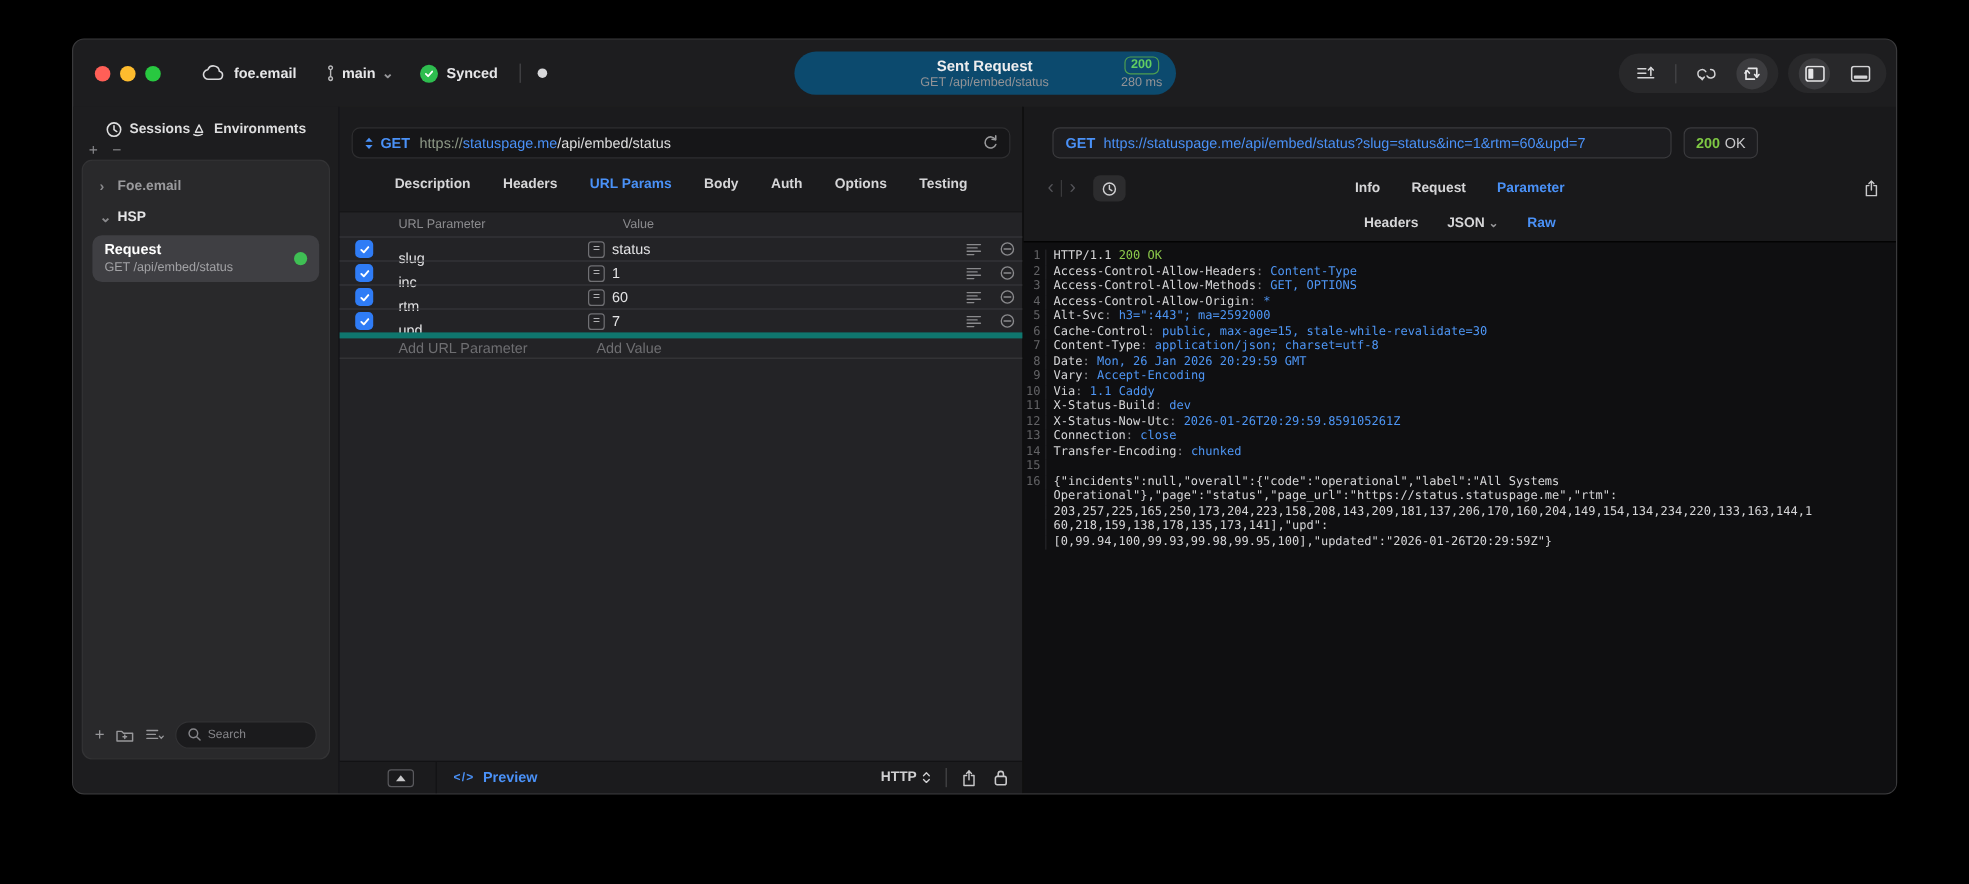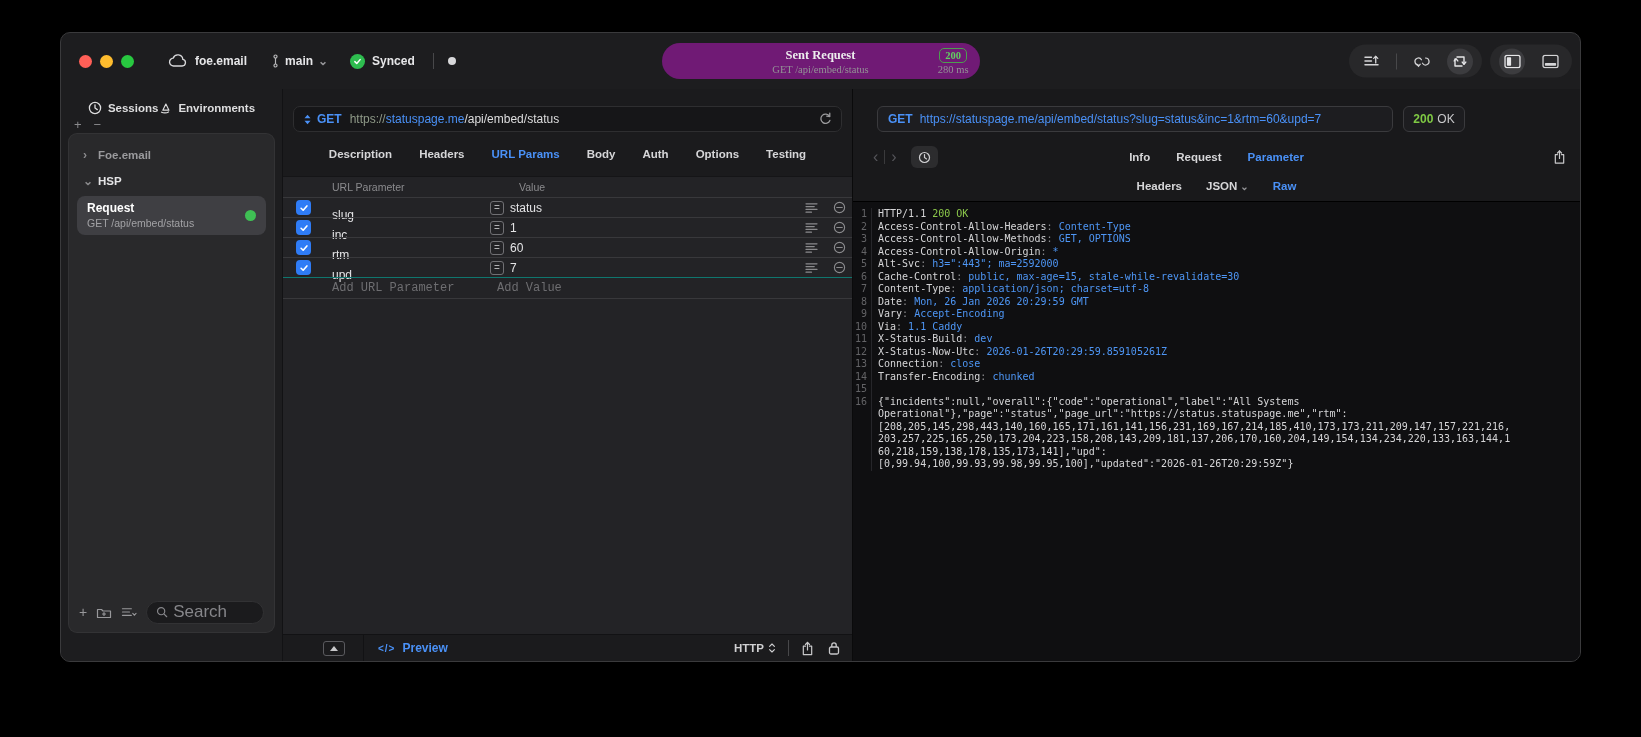--- a/index.html
+++ b/index.html
@@ -18,21 +18,21 @@
   .tb-item { display:flex; align-items:center; gap:7px; color:#e6e6e8; font-size:12px; font-weight:600; }
   .tb-project { margin-left:34px; }
   .tb-branch { margin-left:24px; gap:5px; }
   .tb-sync { margin-left:22px; }
   .chk-circle { width:15px; height:15px; border-radius:50%; background:#2ebd4f; display:flex; align-items:center; justify-content:center; }
   .tb-divider { width:1px; height:16px; background:#48484a; margin-left:18px; }
   .rec-dot { width:8px; height:8px; border-radius:50%; background:#d8d8da; margin-left:14px; }
   .chev { color:#98989b; font-size:12px; line-height:1; }
 
   .center-pill { position:absolute; left:50%; top:50%; transform:translate(-50%,-50%);
-                 width:318px; height:36px; background:#701a75; border-radius:18px;font-family:Liberation Serif, serif; }
+                 width:318px; height:36px; background:#0c4a6e; border-radius:18px; }
   .pill-center { position:absolute; left:0; right:0; top:0; bottom:0; display:flex;
                  flex-direction:column; align-items:center; justify-content:center; gap:1px; }
   .pill-title { font-size:12.5px; font-weight:700; color:#ededee; }
   .pill-sub { font-size:10.5px; color:#939396; }
   .pill-right { position:absolute; right:11px; top:0; bottom:0; display:flex;
                 flex-direction:column; align-items:center; justify-content:center; gap:1px; }
   .pill-badge { border:1.5px solid #4e9e50; color:#62ce62; font-size:10.5px; font-weight:700;
                 border-radius:5px; padding:0 5px; line-height:13px; }
   .pill-ms { font-size:10.5px; color:#939396;text-align:center; }
 
@@ -59,21 +59,21 @@
   .tree-chev { color:#8a8a8d; font-size:12px; width:8px; }
   .req-item { margin-top:2px; background:#3f3f43; border-radius:8px; padding:5px 10px 6px;
               display:flex; align-items:center; }
   .req-text { flex:1; }
   .req-title { font-size:12px; font-weight:700; color:#fff; }
   .req-sub { font-size:10.5px; color:#a2a2a5; margin-top:2px; }
   .status-dot { width:11px; height:11px; border-radius:50%; background:#3fbf54; }
   .sb-bottom { margin-top:auto; height:24px; display:flex; align-items:center; gap:9px; padding:0 2px; }
   .sb-ico { color:#98989b; display:flex; align-items:center; }
   .search-pill { flex:1; height:23px; background:#1b1b1d; border:1px solid #323234; border-radius:12px;
-                 display:flex; align-items:center; gap:5px; padding:0 9px; color:#86868a; font-size:17px; }
+                 display:flex; align-items:center; gap:5px; padding:0 9px; color:#86868a; font-size:10px; }
 
   
   .middle { flex:0 0 570px; display:flex; flex-direction:column; background:#232326; border-left:1px solid #121214; }
   .mid-top { background:#1b1b1d; padding:17px 10px 0; }
   .url-bar { height:26px; background:#161618; border:1px solid #2e2e30; border-radius:7px;
              display:flex; align-items:center; padding:0 9px; font-size:12px; }
   .m-get { color:#4a91f7; font-weight:700; margin-left:5px; }
   .m-url { margin-left:8px; }
   .u-scheme { color:#8f9a88; } .u-host { color:#4a91f7; } .u-path { color:#dededf; }
   .url-spacer { flex:1; }
@@ -90,22 +90,22 @@
   .checkbox { margin-left:13px; width:15px; height:15px; border-radius:4px; background:#2f7cf6;
               display:flex; align-items:center; justify-content:center; flex:0 0 15px; }
   .p-name { margin-left:21px; width:158px;margin-top:14px; }
   .eq-box { width:14px; height:14px; border:1px solid #707074; border-radius:3px; color:#b0b0b3;
             font-size:10px; line-height:12px; text-align:center; flex:0 0 14px; }
   .p-value { margin-left:6px; }
   .p-spacer { flex:1; }
   .row-ico { display:flex; align-items:center; color:#8a8a8d; }
   .row-ico.fmt { margin-right:15px; }
   .row-ico.del { margin-right:6px; }
-  .p-add { height:22px; display:flex; align-items:center; border-top:1px solid #0f766e;
-           border-bottom:1px solid #38383b; font-size:12px; color:#6e6e71;font-family:Liberation Mono, monospace; }
+  .p-add { height:22px; display:flex; align-items:center; border-top:5px solid #0f766e;
+           border-bottom:1px solid #38383b; font-size:12px; color:#6e6e71; }
   .add-name { margin-left:49px; }
   .add-value { position:absolute; left:214px; }
 
   .mid-bottom { height:27px; background:#1b1b1d; border-top:1px solid #121214;
                 display:flex; align-items:center; padding:0 12px 0 40px; }
   .collapse-box { width:22px; height:15px; border:1px solid #5a5a5e; border-radius:3px;
                   display:flex; align-items:center; justify-content:center; }
   .tri-up { width:0; height:0; border-left:4px solid transparent; border-right:4px solid transparent;
             border-bottom:5px solid #c8c8ca; }
   .mb-div { width:1px; height:27px; background:#121214; margin:0 14px 0 18px; }
@@ -635,24 +635,20 @@
           <div class="res-line">
             <span class="ln">16</span>
             <div class="lt"><span class="seg-w">{"incidents":null,"overall":{"code":"operational","label":"All Systems</span></div>
           </div>
           <div class="res-line">
             <span class="ln"></span>
             <div class="lt"><span class="seg-w">Operational"},"page":"status","page_url":"https://status.statuspage.me","rtm":</span></div>
           </div>
           <div class="res-line">
             <span class="ln"></span>
-            <div class="lt"><span class="seg-w">[208,205,145,298,443,140,160,165,171,161,141,156,231,169,167,214,185,410,173,173,211,209,147,157,221,216,</span></div>
-          </div>
-          <div class="res-line">
-            <span class="ln"></span>
             <div class="lt"><span class="seg-w">203,257,225,165,250,173,204,223,158,208,143,209,181,137,206,170,160,204,149,154,134,234,220,133,163,144,1</span></div>
           </div>
           <div class="res-line">
             <span class="ln"></span>
             <div class="lt"><span class="seg-w">60,218,159,138,178,135,173,141],"upd":</span></div>
           </div>
           <div class="res-line">
             <span class="ln"></span>
             <div class="lt"><span class="seg-w">[0,99.94,100,99.93,99.98,99.95,100],"updated":"2026-01-26T20:29:59Z"}</span></div>
           </div>

